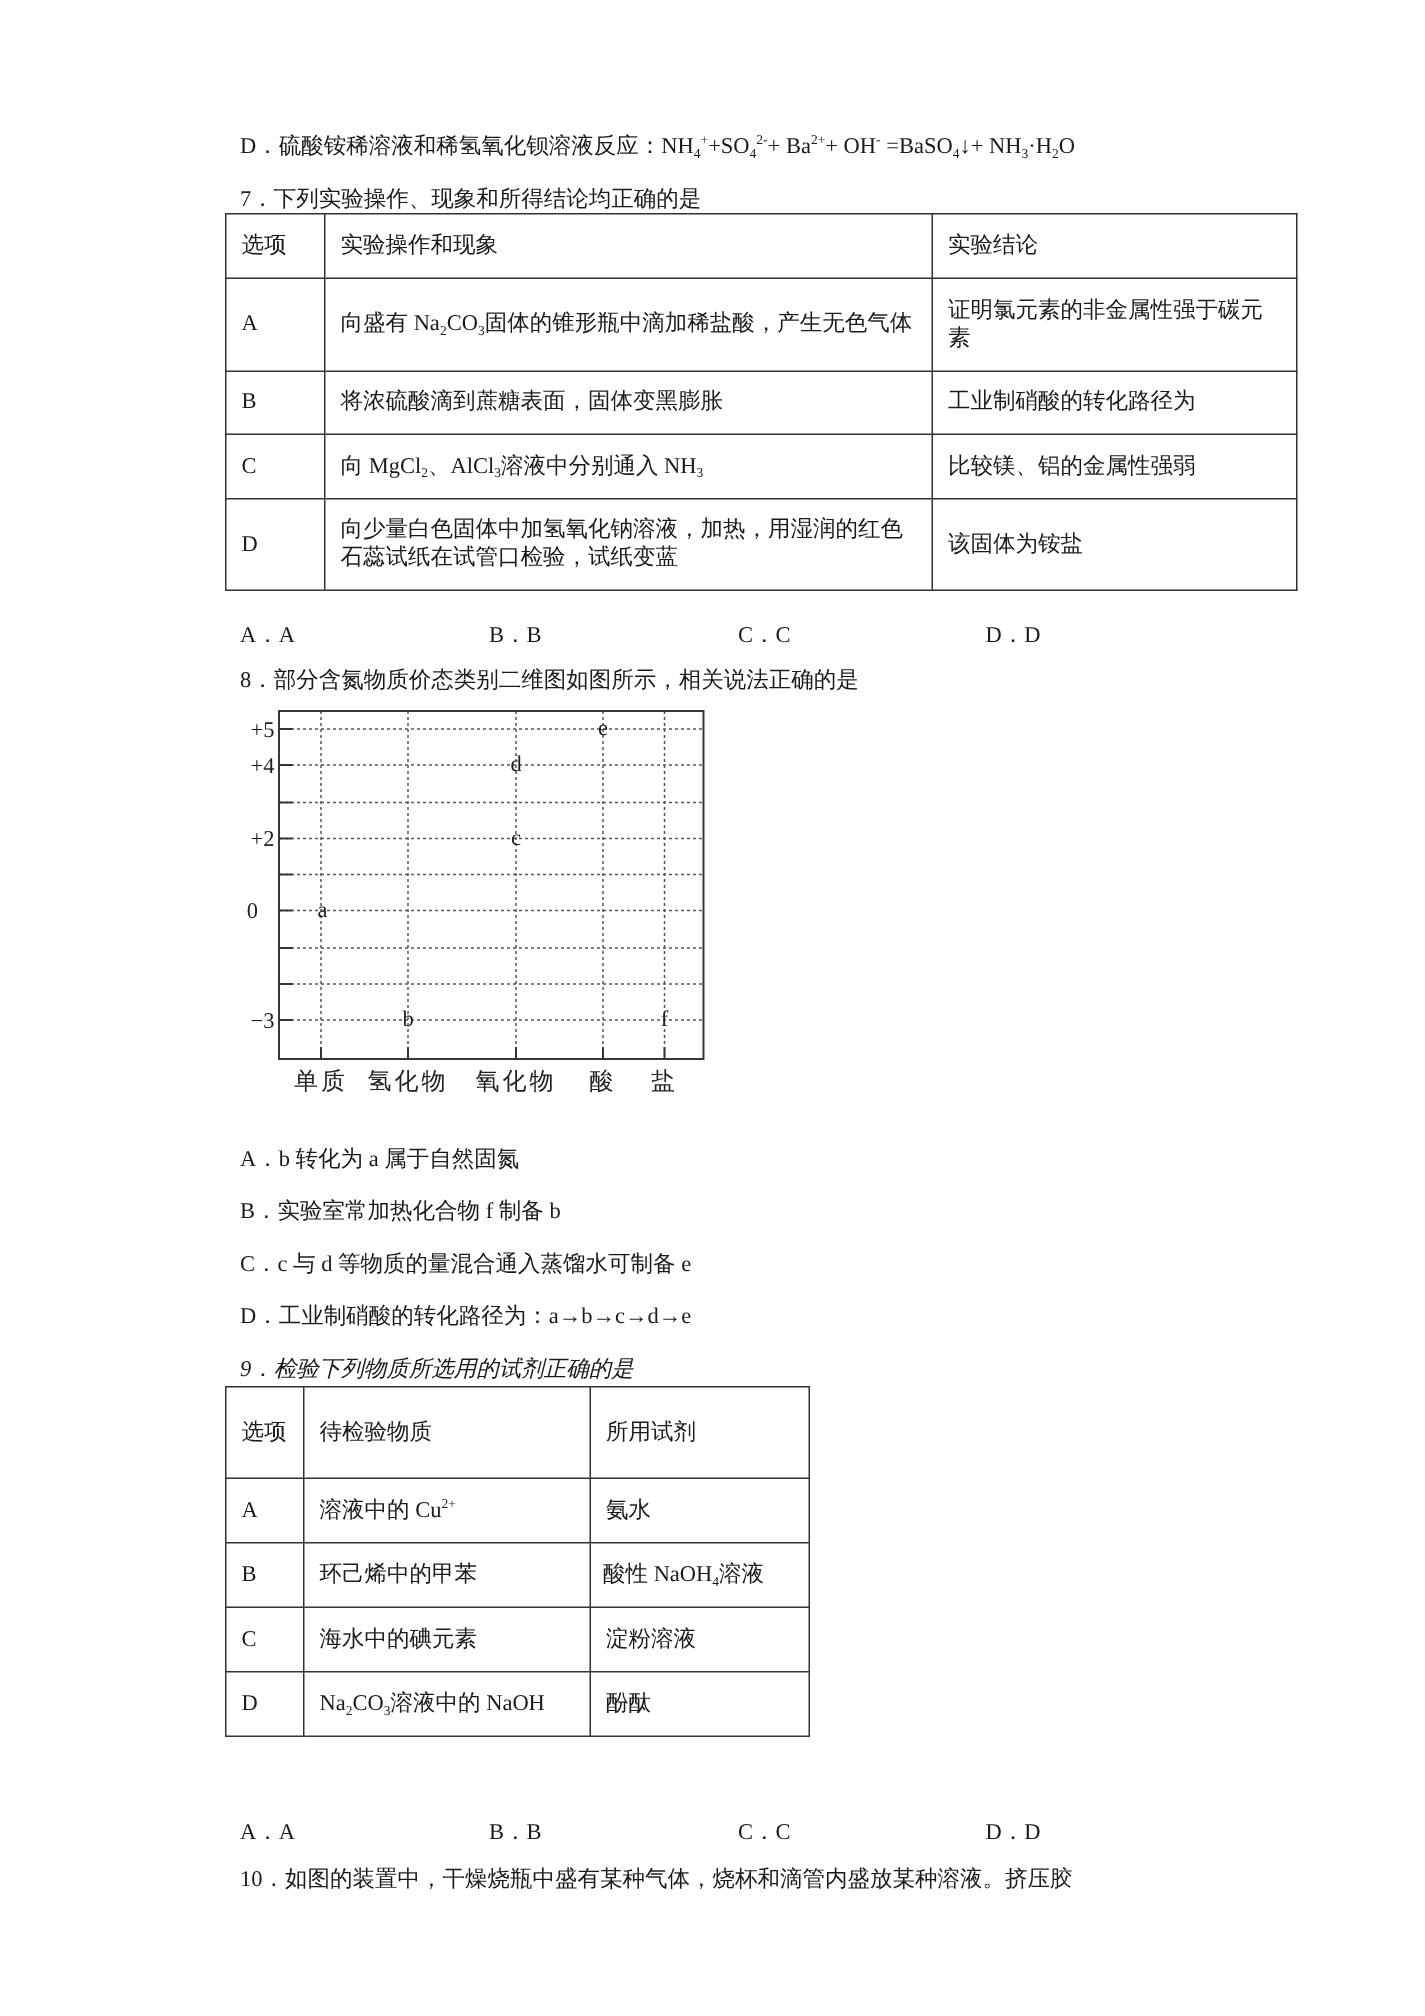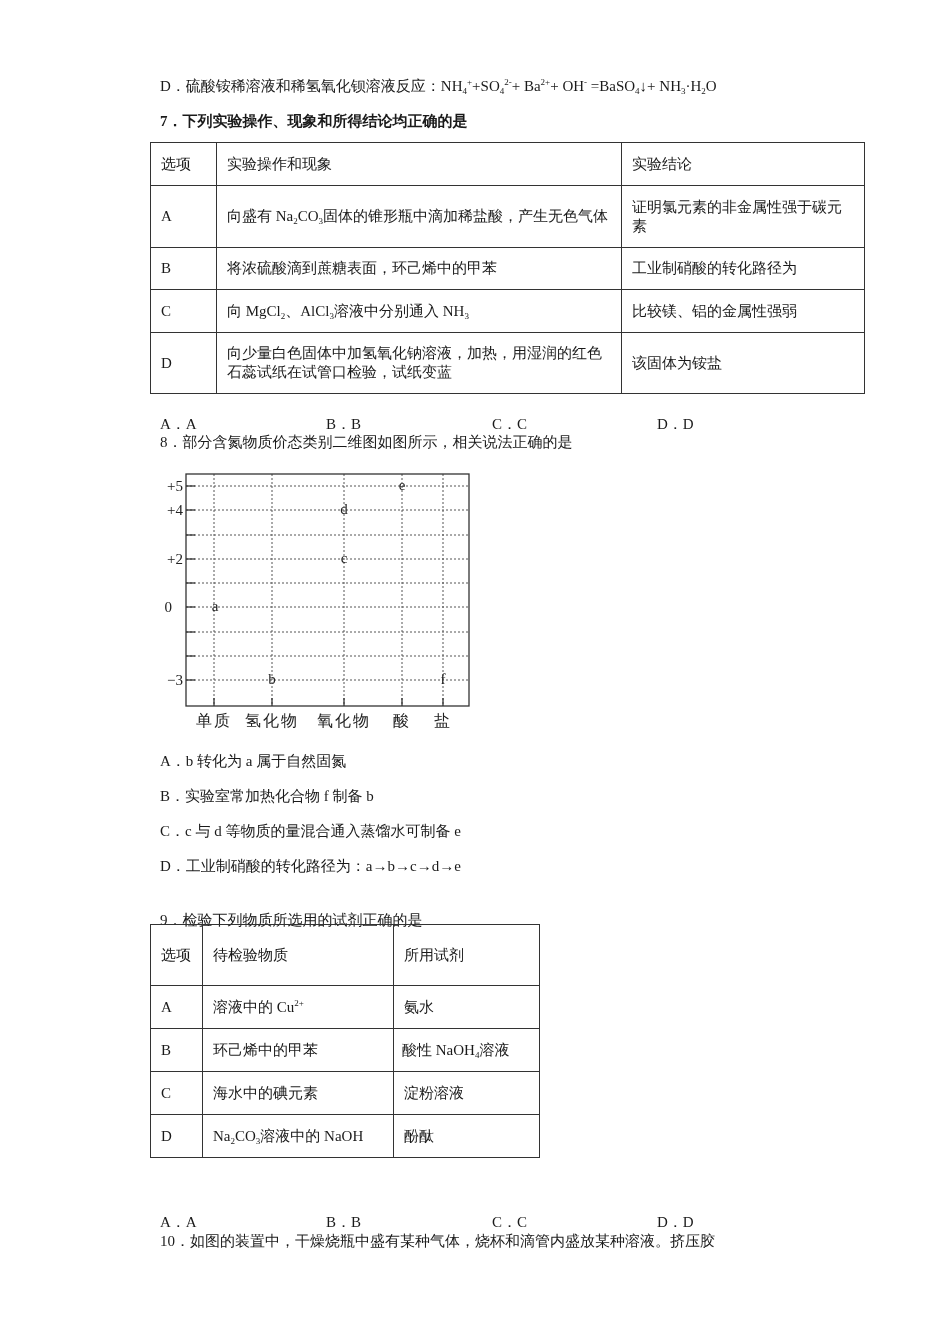--- a/index.html
+++ b/index.html
@@ -1,21 +1,21 @@
 <!DOCTYPE html>
 <html><head>
 <meta charset="utf-8">
 <style>
   html, body { margin: 0; padding: 0; background: #ffffff; }
   body {
     width: 950px; height: 1344px; position: relative; overflow: hidden;
     font-family: "Liberation Serif", "DejaVu Serif", serif;
     color: #1a1a1a; font-size: 15px;
   }
-  .line { position: absolute; left: 160px; white-space: nowrap; line-height: 20px; }
+  .line { position: absolute; left: 160px; white-space: nowrap; line-height: 20px; margin-top: 12px; }
   sub, sup { font-size: 9px; line-height: 0; }
   sub { vertical-align: -3px; }
   sup { vertical-align: 6px; }
 
   table.q { position: absolute; border-collapse: collapse; table-layout: fixed; border-radius: 10px; }
   table.q td {
     border: 1.3px solid #333; padding: 0 10px; vertical-align: middle;
     font-size: 15px; line-height: 19px; box-sizing: border-box;
   }
   #t7 { left: 150px; top: 142px; width: 714px; }
@@ -27,42 +27,42 @@
   #chart { position: absolute; left: 150px; top: 466px; }
   #chart text { font-family: "Liberation Serif", "DejaVu Serif", serif; }
 </style>
 </head>
 <body>
 
 <div class="line" style="top:76px;">
   <span>D．硫酸铵稀溶液和稀氢氧化钡溶液反应：</span><span><span>NH</span><sub>4</sub><sup>+</sup><span>+SO</span><sub>4</sub><sup>2-</sup><span>+ Ba</span><sup>2+</sup><span>+ OH</span><sup>-</sup><span> =BaSO</span><sub>4</sub><span>↓+ NH</span><sub>3</sub><span>·H</span><sub>2</sub><span>O</span></span>
 </div>
 
-<div class="line" style="top:111px;font-weight:bold;">7．下列实验操作、现象和所得结论均正确的是</div>
+<div class="line" style="top:111px;">7．下列实验操作、现象和所得结论均正确的是</div>
 
 <table class="q" id="t7">
   <colgroup>
       <col style="width:66px">
       <col style="width:405px">
       <col style="width:243px">
     </colgroup>
   <tbody>
       <tr style="height:43px">
     <td>选项</td>
     <td>实验操作和现象</td>
     <td>实验结论</td>
   </tr>
   <tr style="height:62px">
     <td>A</td>
     <td><span>向盛有 Na</span><sub>2</sub><span>CO</span><sub>3</sub><span>固体的锥形瓶中滴加稀盐酸，产生无色气体</span></td>
     <td>证明氯元素的非金属性强于碳元素</td>
   </tr>
   <tr style="height:42px">
     <td>B</td>
-    <td>将浓硫酸滴到蔗糖表面，环己烯中的甲苯</td>
+    <td>将浓硫酸滴到蔗糖表面，固体变黑膨胀</td>
     <td>工业制硝酸的转化路径为</td>
   </tr>
   <tr style="height:43px">
     <td>C</td>
     <td><span>向 MgCl</span><sub>2</sub><span>、AlCl</span><sub>3</sub><span>溶液中分别通入 NH</span><sub>3</sub></td>
     <td>比较镁、铝的金属性强弱</td>
   </tr>
   <tr style="height:61px">
     <td>D</td>
     <td>向少量白色固体中加氢氧化钠溶液，加热，用湿润的红色石蕊试纸在试管口检验，试纸变蓝</td>
@@ -139,21 +139,21 @@
     <text x="252" y="260">酸</text>
     <text x="293" y="260">盐</text>
   </g>
 </svg>
 
 <div class="line" style="top:751px;">A．b 转化为 a 属于自然固氮</div>
 <div class="line" style="top:786px;">B．实验室常加热化合物 f 制备 b</div>
 <div class="line" style="top:821px;">C．c 与 d 等物质的量混合通入蒸馏水可制备 e</div>
 <div class="line" style="top:856px;">D．工业制硝酸的转化路径为：a→b→c→d→e</div>
 
-<div class="line" style="top:910px;">9．检验下列物质所选用的试剂正确的是</div>
+<div class="line" style="top:891px;font-style:italic;">9．检验下列物质所选用的试剂正确的是</div>
 
 <table class="q" id="t9">
   <colgroup>
       <col style="width:52px">
       <col style="width:191px">
       <col style="width:146px">
     </colgroup>
   <tbody>
       <tr style="height:61px">
     <td style="padding-right:6px;">选项</td>

